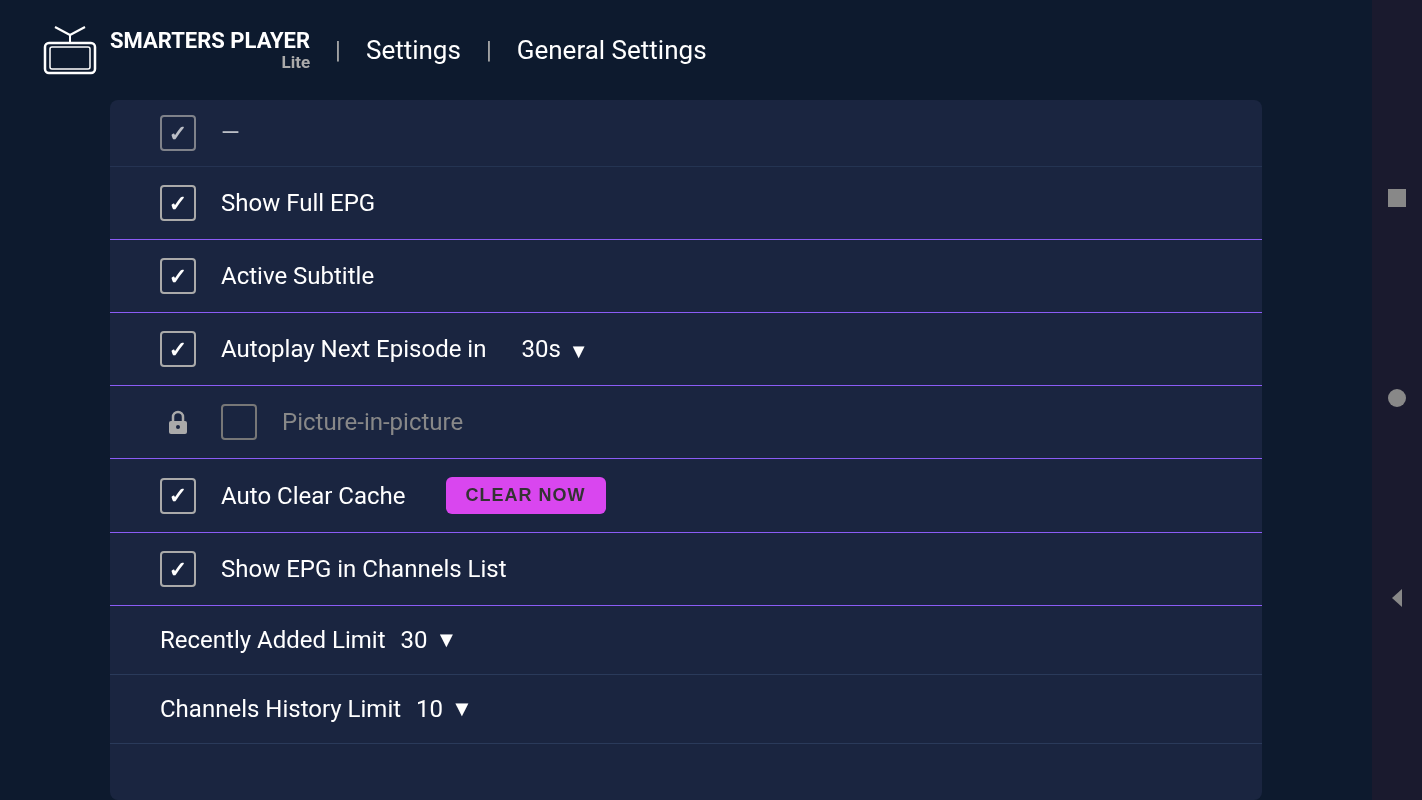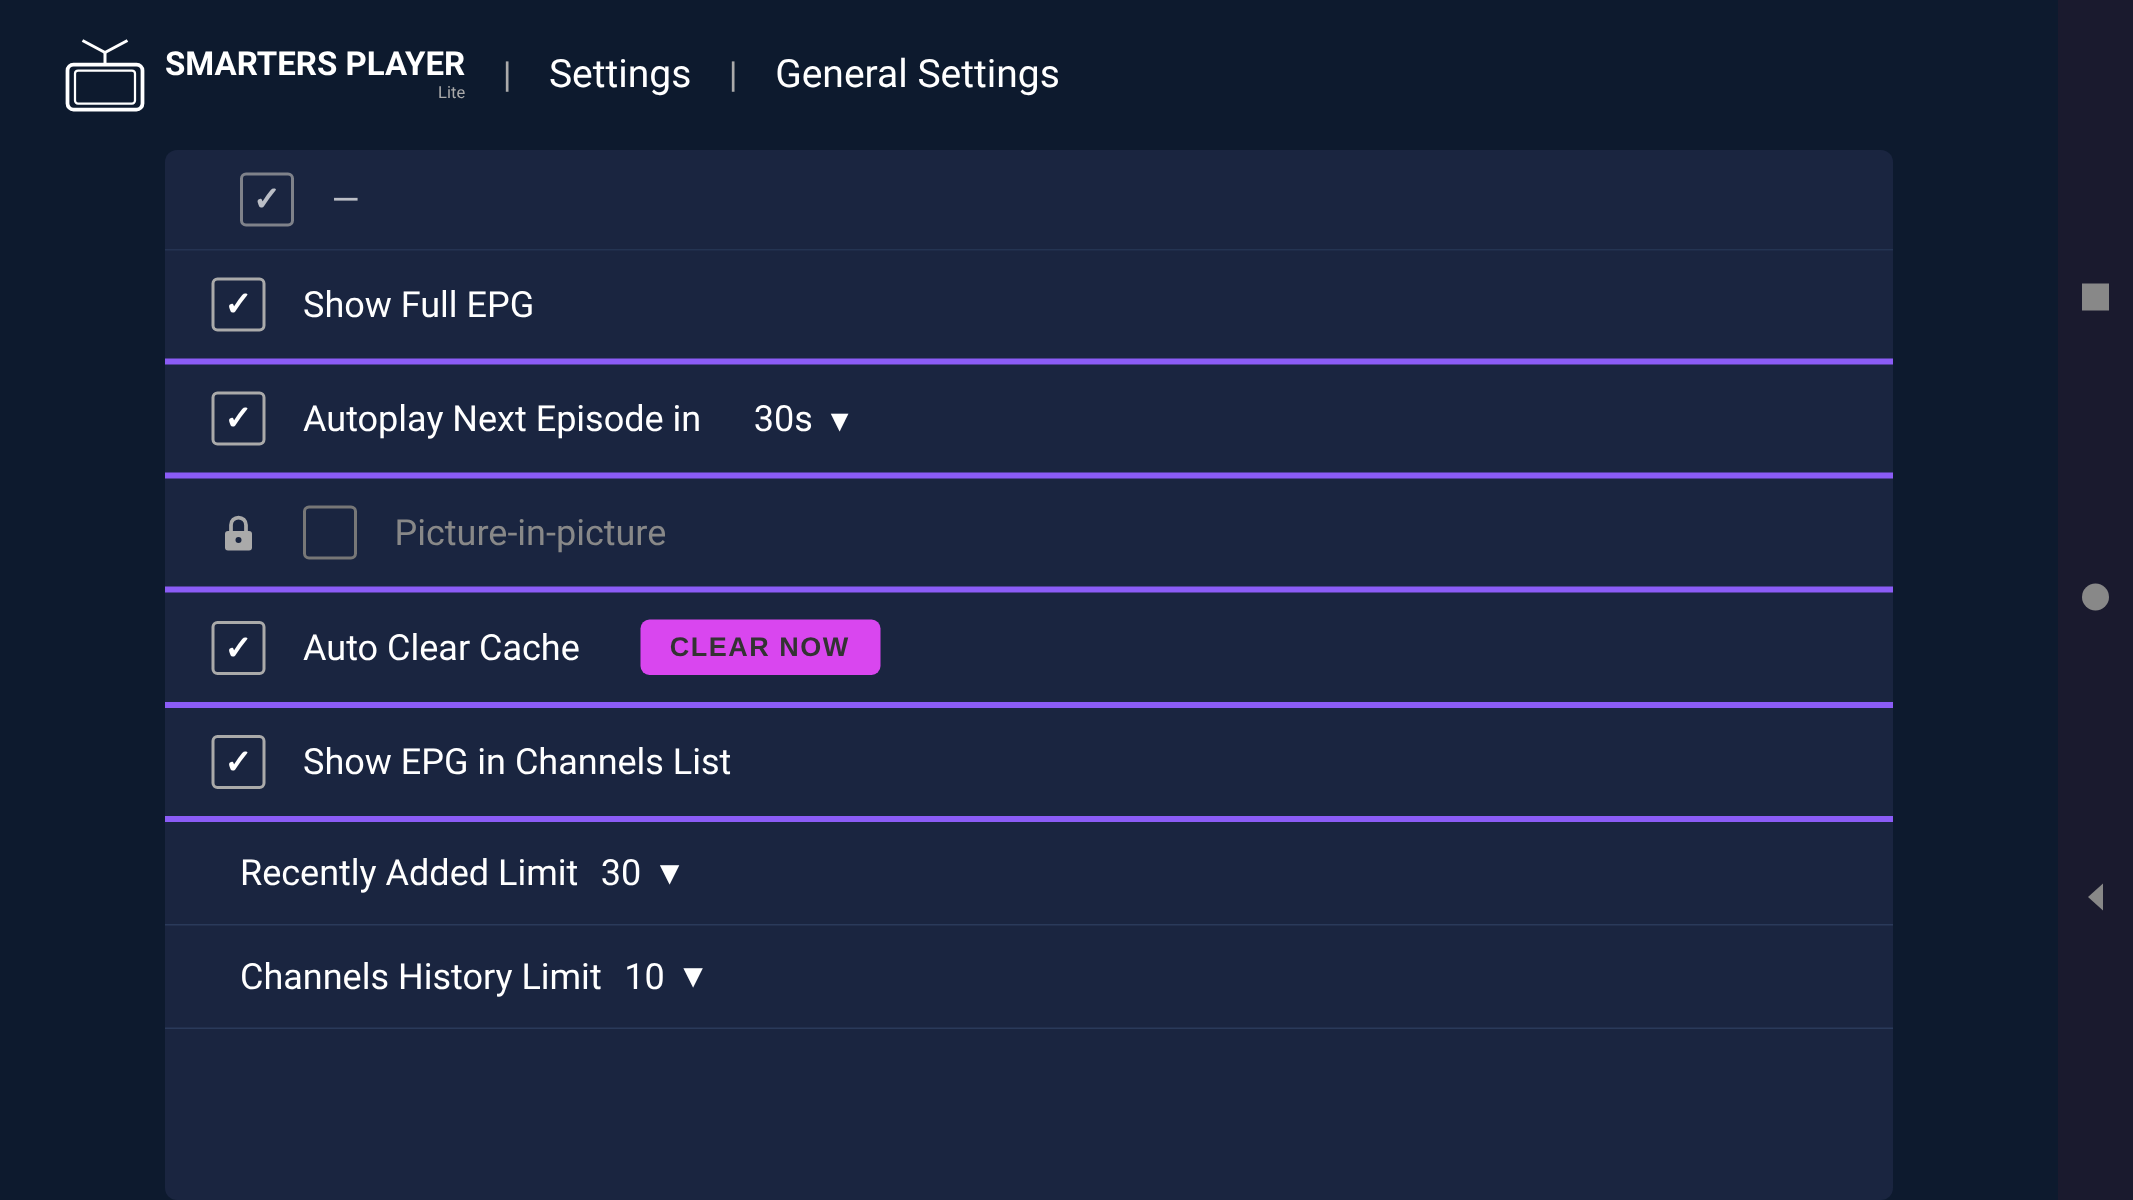--- a/index.html
+++ b/index.html
@@ -70,22 +70,22 @@
     }
 
     .logo-text {
       font-size: 22px;
       font-weight: bold;
       color: #fff;
       line-height: 1.1;
     }
 
     .logo-text .lite {
-      font-size: 11px;
-      font-weight: normal;
+      font-size: 17px;
+      font-weight: bold;
       color: #aaa;
       display: block;
       text-align: right;
     }
 
     .logo-tv-icon {
       width: 60px;
       height: 50px;
     }
 
@@ -133,25 +133,25 @@
     .settings-item-partial {
       padding: 15px 50px;
       display: flex;
       align-items: center;
       gap: 25px;
       border-bottom: 1px solid #2a3a5a;
       opacity: 0.7;
     }
 
     .settings-item {
-      padding: 18px 31px;
+      padding: 18px 50px;
       display: flex;
       align-items: center;
       gap: 25px;
-      border-bottom: 4px solid #8b5cf6;
+      border-bottom: 1px solid #8b5cf6;
     }
 
     .settings-item:last-child {
       border-bottom: none;
     }
 
     
     .checkbox {
       width: 36px;
       height: 36px;
@@ -313,20 +313,24 @@
     <div class="settings-item-partial">
       <div class="checkbox checked"></div>
       <span class="setting-label active">—</span>
     </div>
 
     <div class="settings-item">
       <div class="checkbox checked"></div>
       <span class="setting-label active">Show Full EPG</span>
     </div>
 
+    <div class="settings-item">
+      <div class="checkbox checked"></div>
+      <span class="setting-label active">Active Subtitle</span>
+    </div>
 
     <div class="settings-item">
       <div class="checkbox checked"></div>
       <span class="setting-label active">Autoplay Next Episode in</span>
       <div class="dropdown-inline">
         <span class="dropdown-value">30s</span>
         <span class="dropdown-arrow">▼</span>
       </div>
     </div>
 

